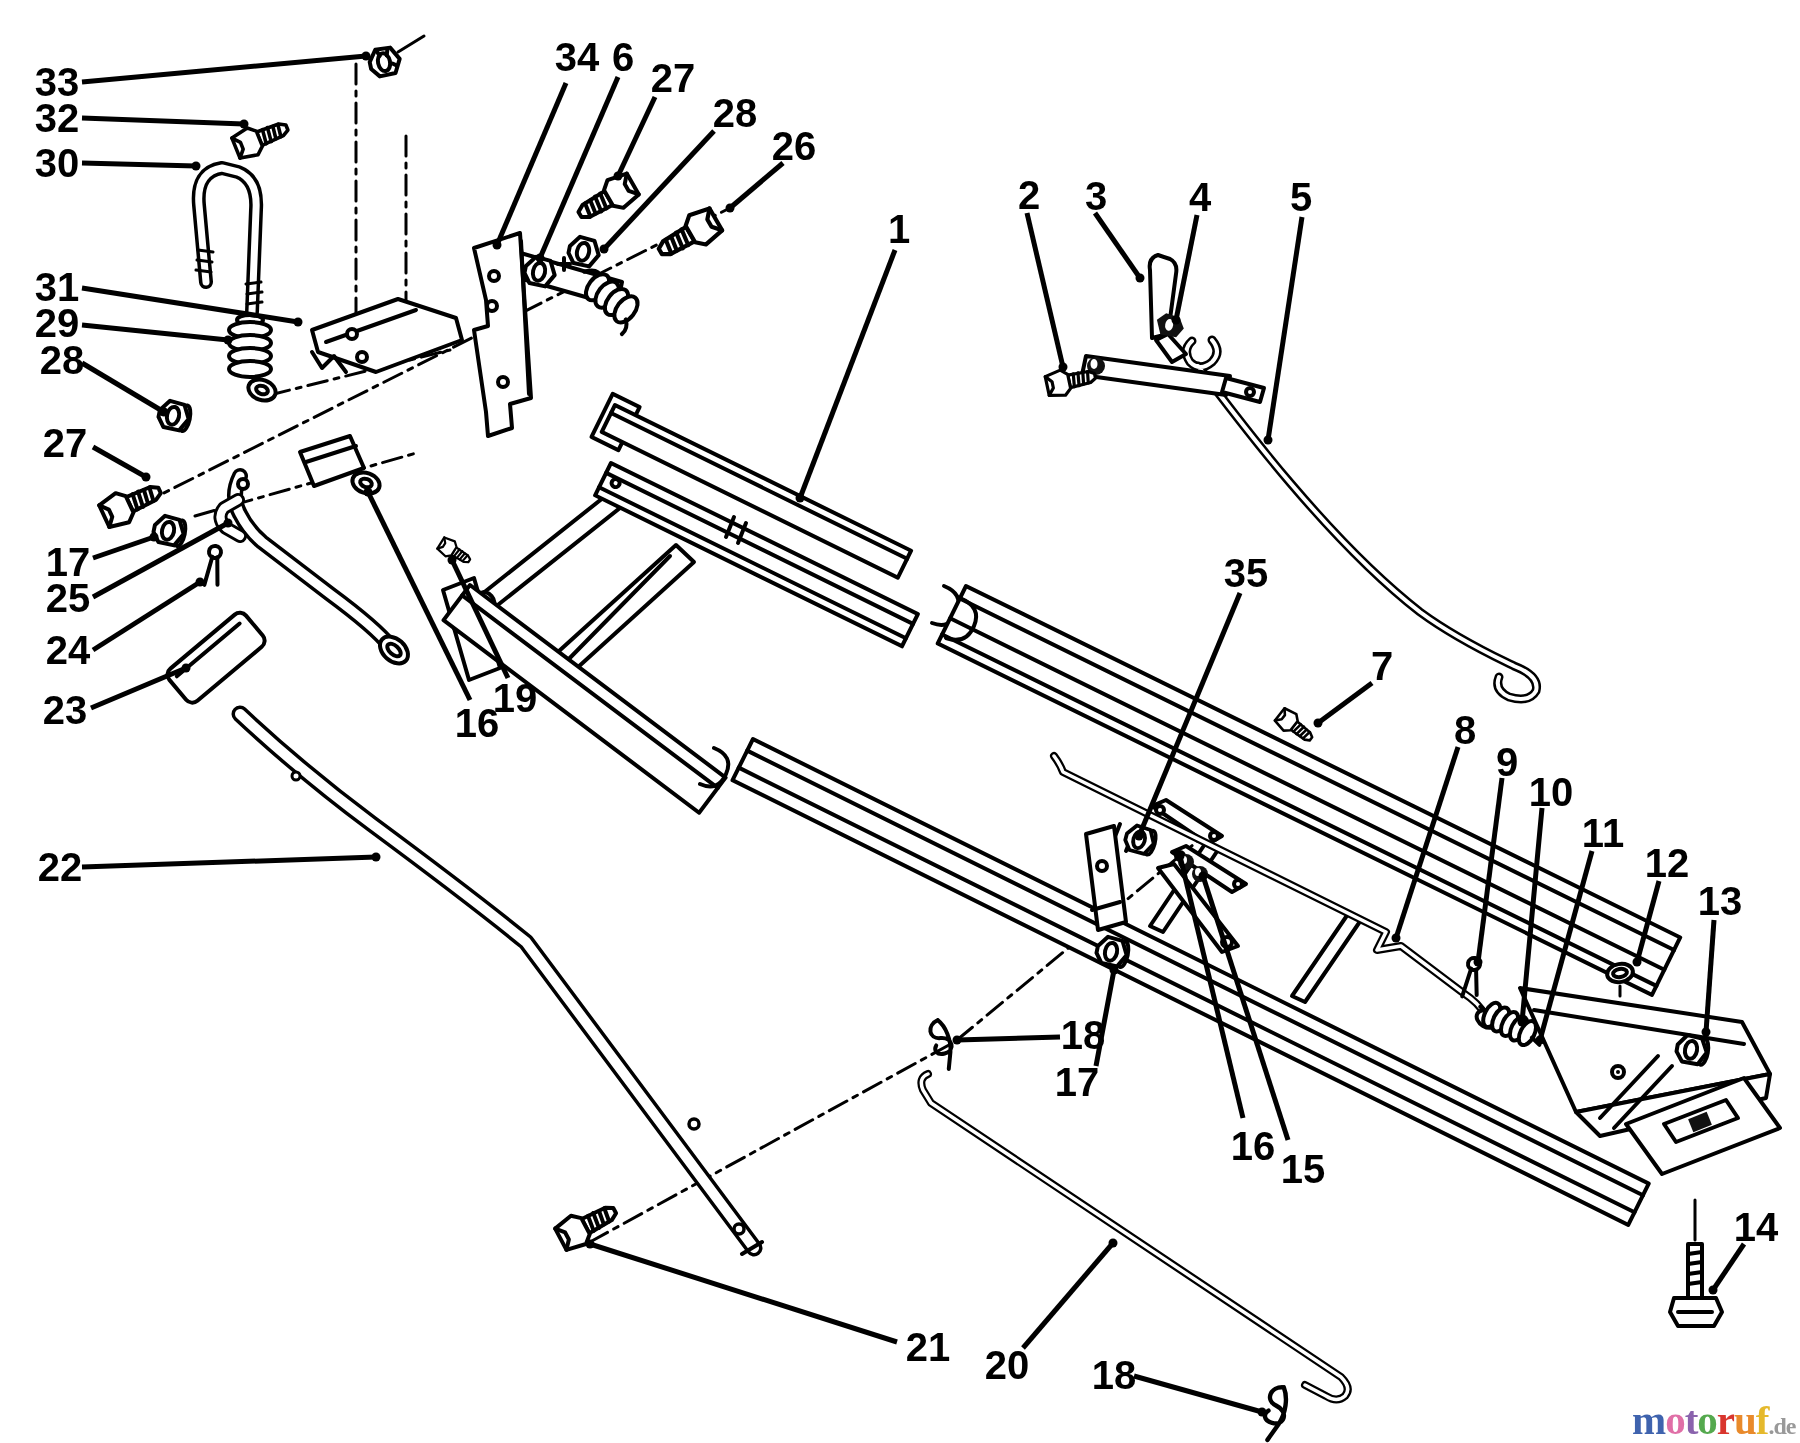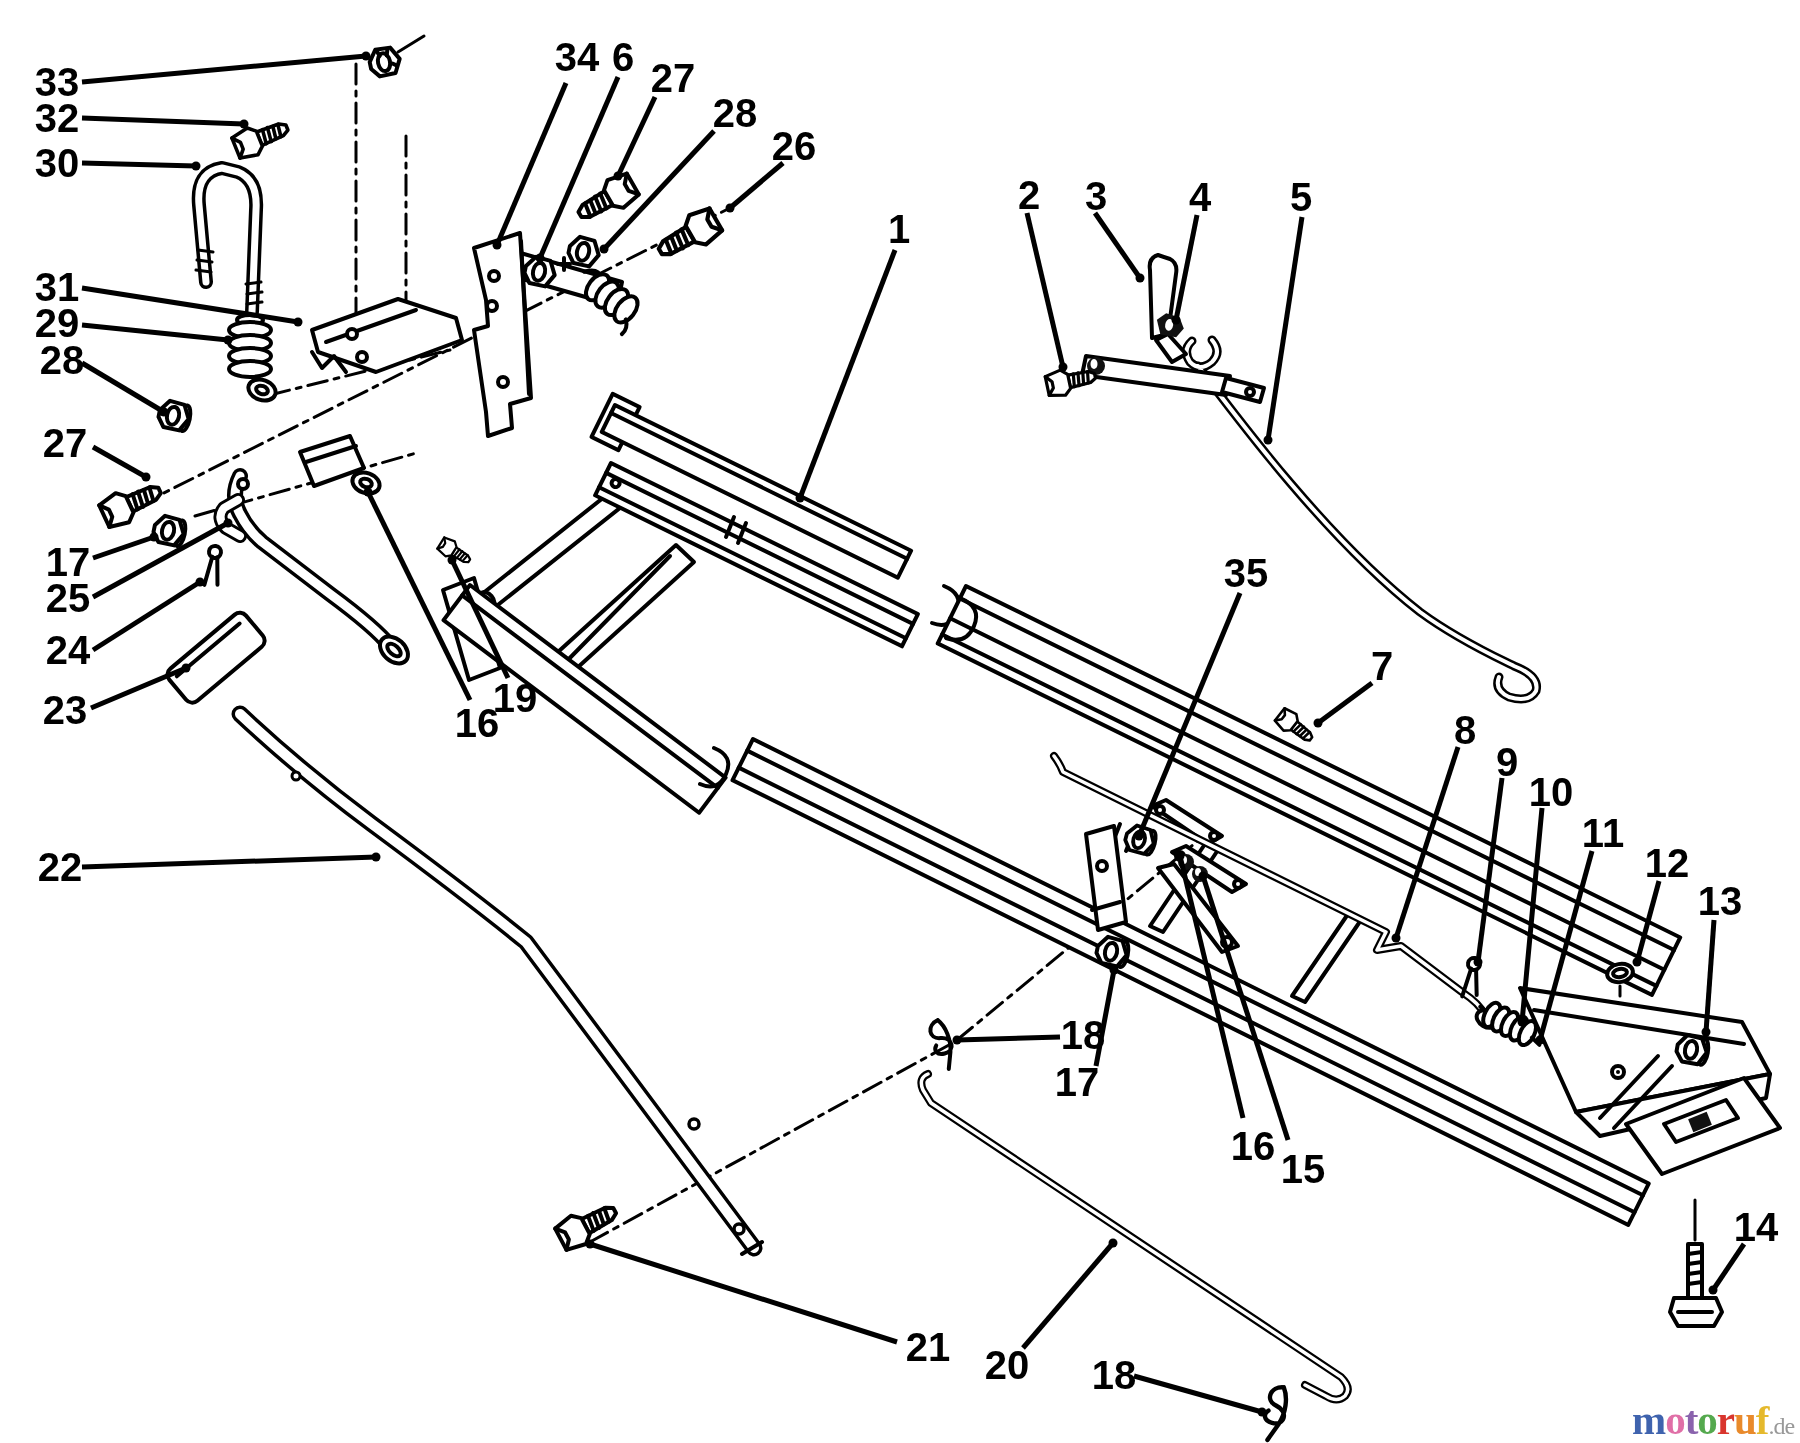--- a/index.html
+++ b/index.html
@@ -8,21 +8,21 @@
   svg{position:absolute;left:0;top:0;}
   .part-label{font:bold 40px "Liberation Sans",sans-serif;fill:#000;text-anchor:middle;}
   .leader{stroke:#000;stroke-width:5;fill:none;}
   .leader-dot{fill:#000;stroke:none;}
   .tubeB{stroke:#000;fill:none;stroke-linecap:round;stroke-linejoin:round;}
   .tubeW{stroke:#fff;fill:none;stroke-linecap:round;stroke-linejoin:round;}
   .dashdot{stroke:#000;stroke-width:3;fill:none;stroke-dasharray:20 7 5 7;}
   .dash{stroke:#000;stroke-width:3;fill:none;stroke-dasharray:10 8;}
   #logo{position:absolute;left:1632px;top:1396px;white-space:nowrap;
         font-family:"Liberation Serif",serif;font-weight:bold;font-size:41px;letter-spacing:-1px;}
-  #logo .suffix{font-size:24px;font-weight:normal;vertical-align:baseline;}
+  #logo .suffix{font-size:24px;font-weight:bold;vertical-align:baseline;}
 </style>
 </head>
 <body>
 
 <div class="stage">
 <svg width="1800" height="1443" viewBox="0 0 1800 1443">
   <defs>
     <g id="nut">
       <path d="M-15,-3 L-7,-14 L8,-13 L15,0 L8,13 L-8,13 L-15,4 Z" fill="#fff"></path>
       <ellipse cx="-1" cy="0" rx="6" ry="9" fill="#fff"></ellipse>

